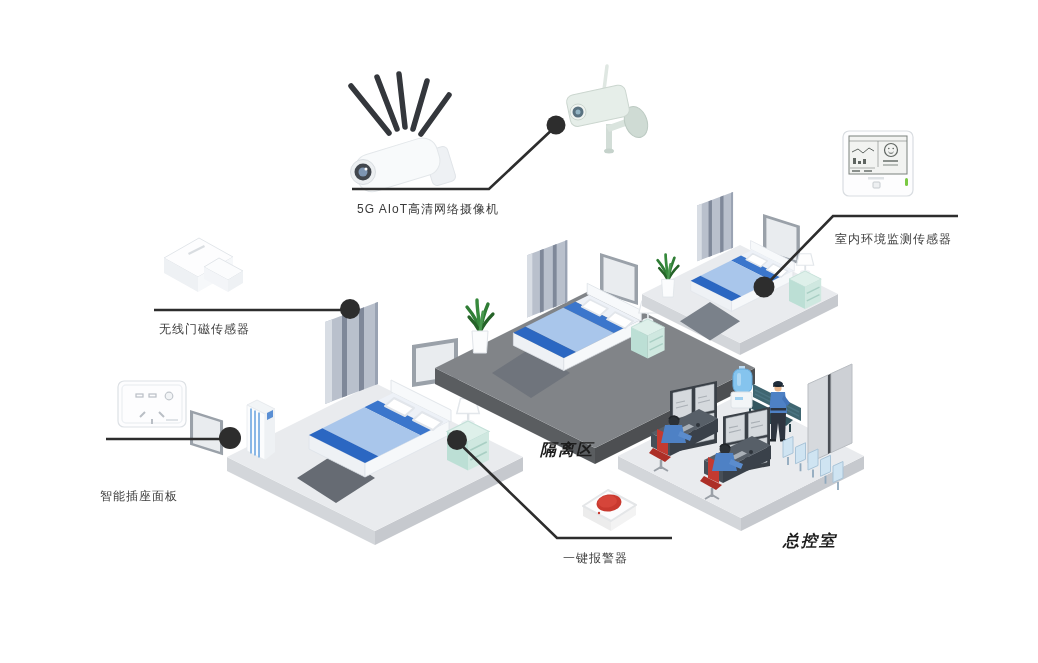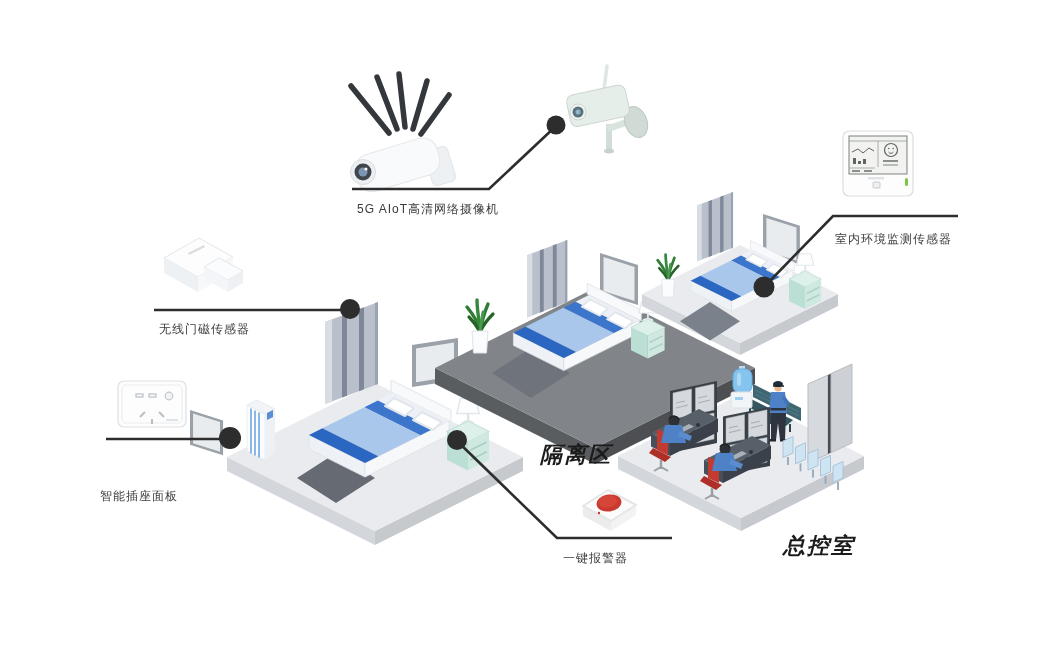--- a/index.html
+++ b/index.html
@@ -1,20 +1,20 @@
 <!DOCTYPE html>
 <html><head>
 <meta charset="utf-8">
 <style>
   html,body{margin:0;padding:0;background:#fff;}
   .stage{position:relative;width:1038px;height:663px;background:#fff;overflow:hidden;
          font-family:"Liberation Sans",sans-serif;}
   .stage svg{position:absolute;left:0;top:0;}
   .dev-label{position:absolute;font-size:12px;letter-spacing:1px;color:#3b3b3b;white-space:nowrap;}
-  .area-label{position:absolute;font-size:22px;font-weight:bold;font-style:italic;
+  .area-label{position:absolute;font-size:16px;font-weight:bold;font-style:italic;
               letter-spacing:2px;color:#1c1c1c;white-space:nowrap;}
 </style>
 </head>
 <body>
 
 <div class="stage">
 
 <svg width="1038" height="663" viewBox="0 0 1038 663">
   <defs>
 

